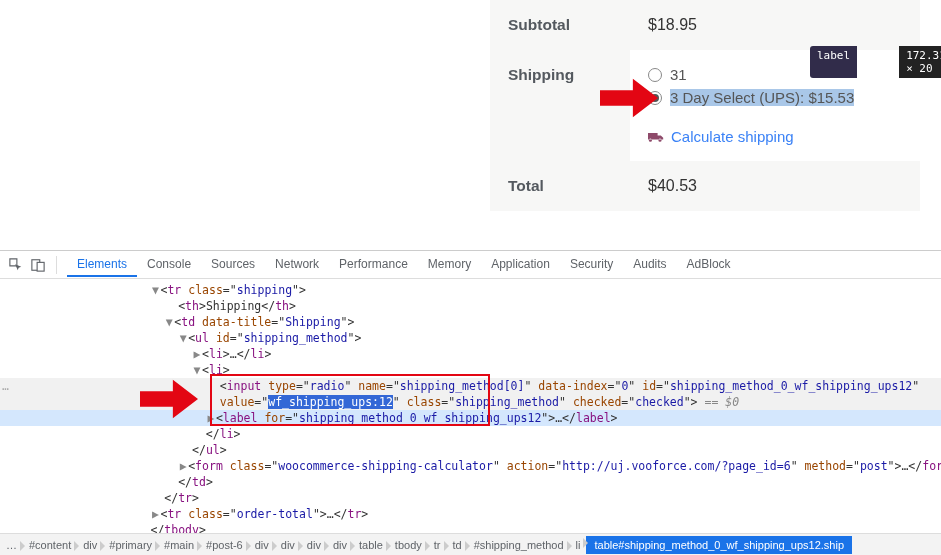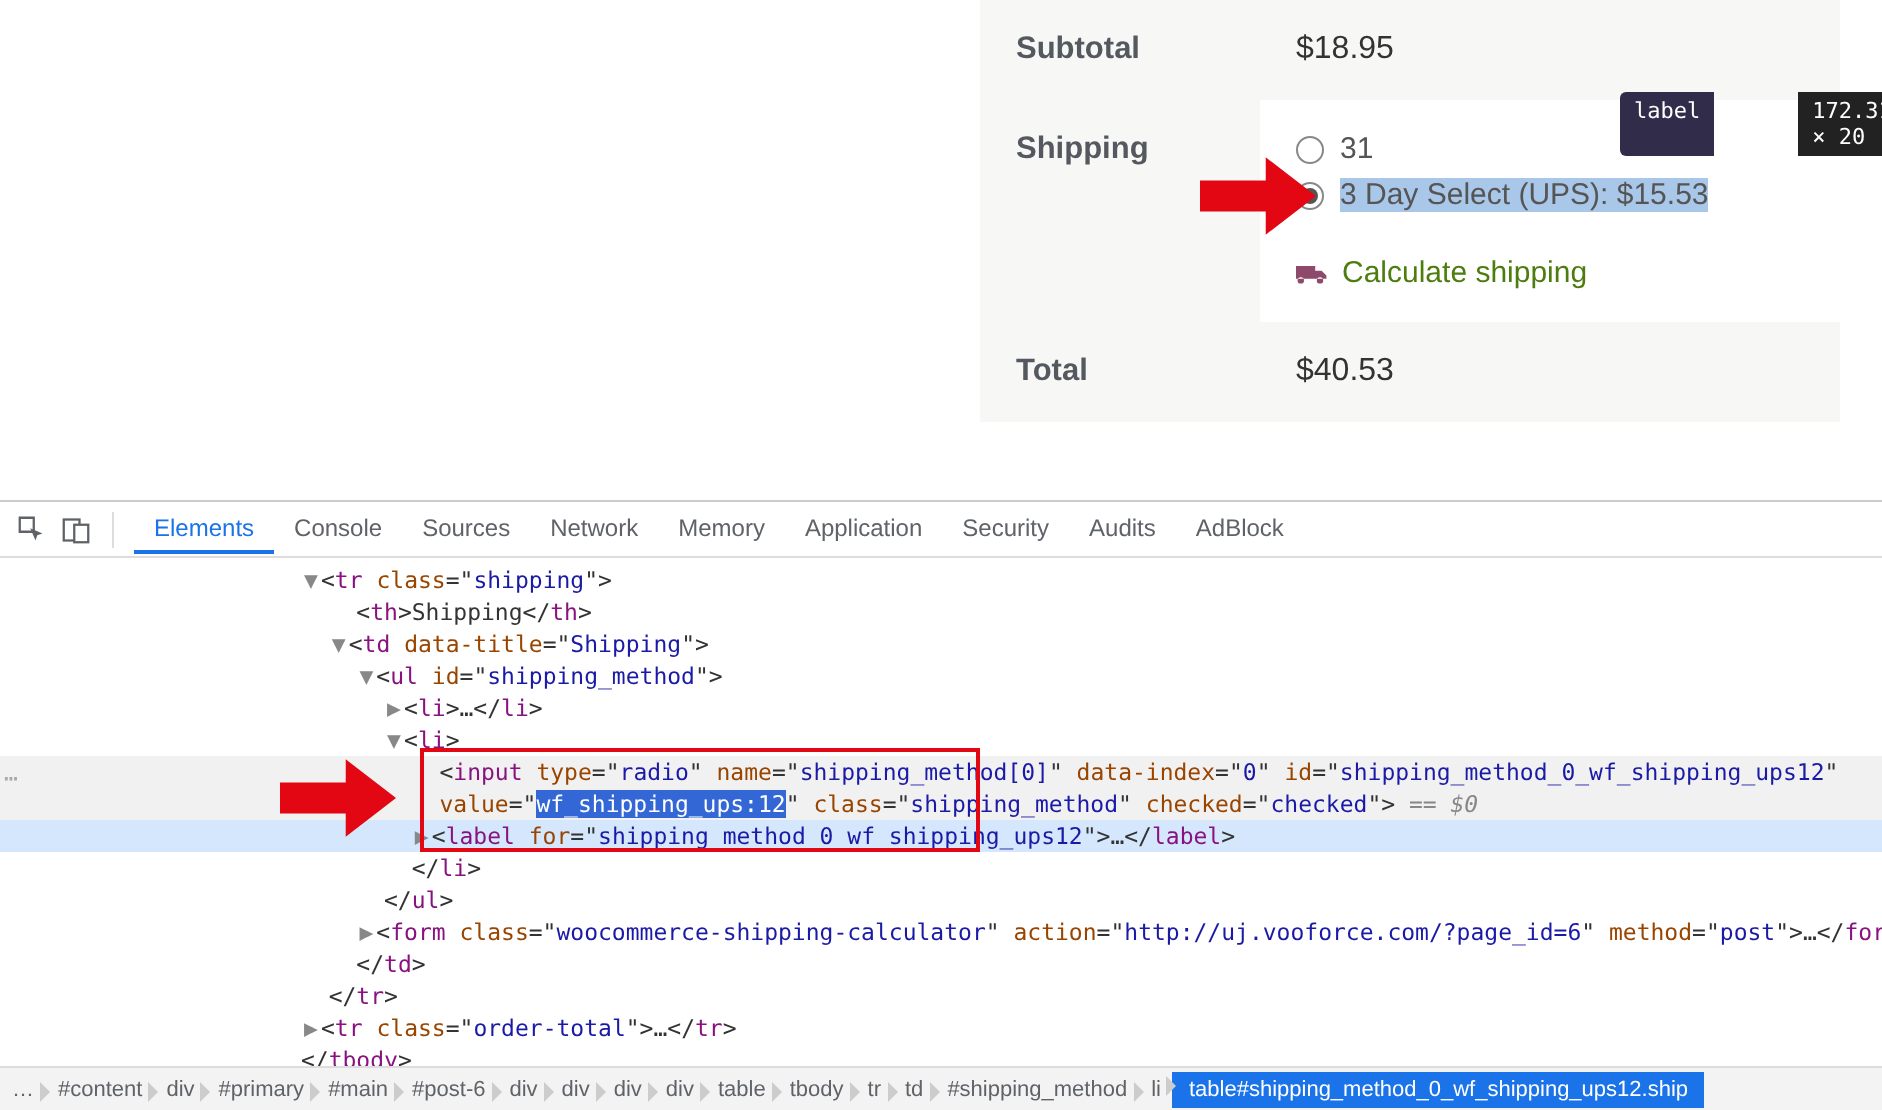--- a/index.html
+++ b/index.html
@@ -98,21 +98,21 @@
     margin-left: 42px;
   }
   .highlighted {
     background: #a9c7e8;
     color: #555;
   }
   .truncated {
     color: #555;
   }
   .calc-ship {
-    color: #4d7c0f;
+    color: #3b82f6;
     margin-top: 22px;
     display: flex;
     align-items: center;
     gap: 7px;
     font-size: 15px;
   }
   .truck-icon {
     width: 16px; height: 12px; position: relative;
   }
   .truck-icon svg { display:block; }
@@ -312,20 +312,21 @@
           <rect x="1" y="2" width="9" height="12" fill="none" stroke="#5f6368" stroke-width="1.3"></rect>
           <rect x="7" y="5" width="8" height="10" fill="#fff" stroke="#5f6368" stroke-width="1.3"></rect>
         </svg>
     </span>
     <span style="width:1px;height:18px;background:#ddd;margin:0 4px;"></span>
     <div class="dt-tabs">
       <div class="dt-tab active">Elements</div>
       <div class="dt-tab">Console</div>
       <div class="dt-tab">Sources</div>
       <div class="dt-tab">Network</div>
+      <div class="dt-tab">Performance</div>
       <div class="dt-tab">Memory</div>
       <div class="dt-tab">Application</div>
       <div class="dt-tab">Security</div>
       <div class="dt-tab">Audits</div>
       <div class="dt-tab">AdBlock</div>
     </div>
   </div>
 
   <div class="dt-body">
     <div class="dots-gutter">⋯</div>

